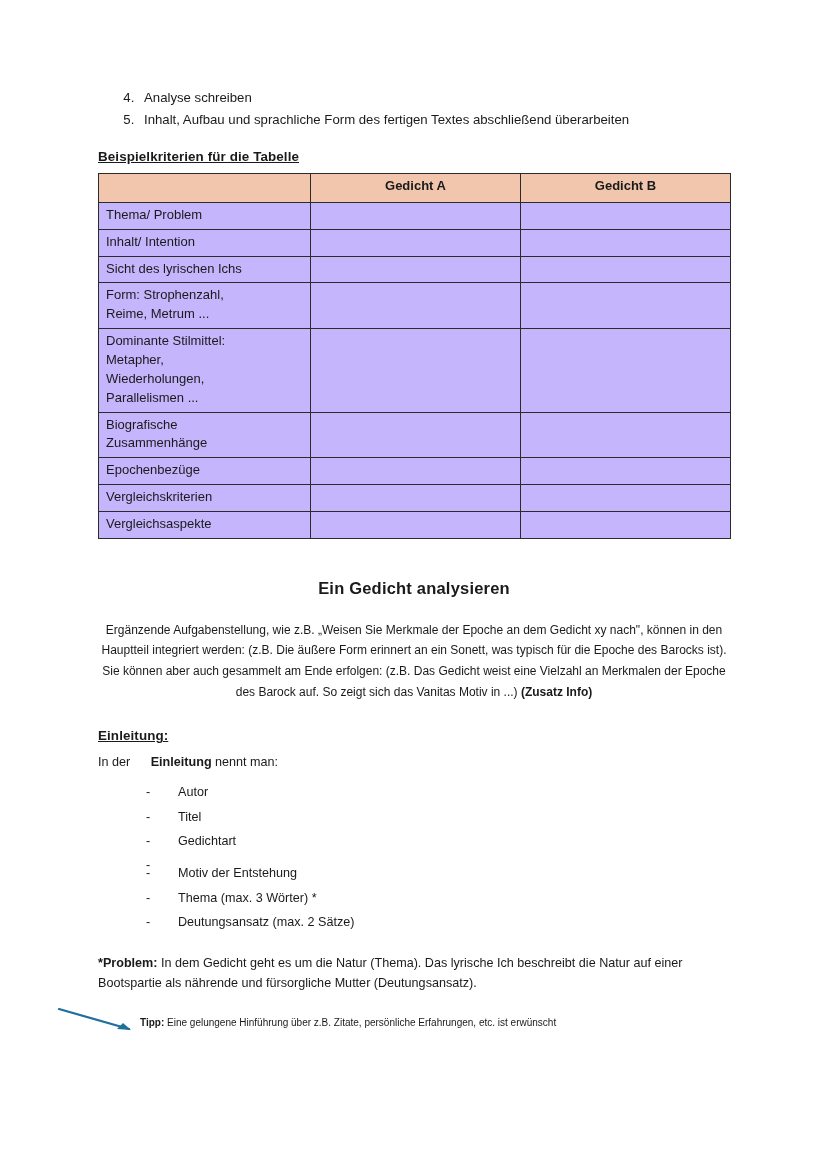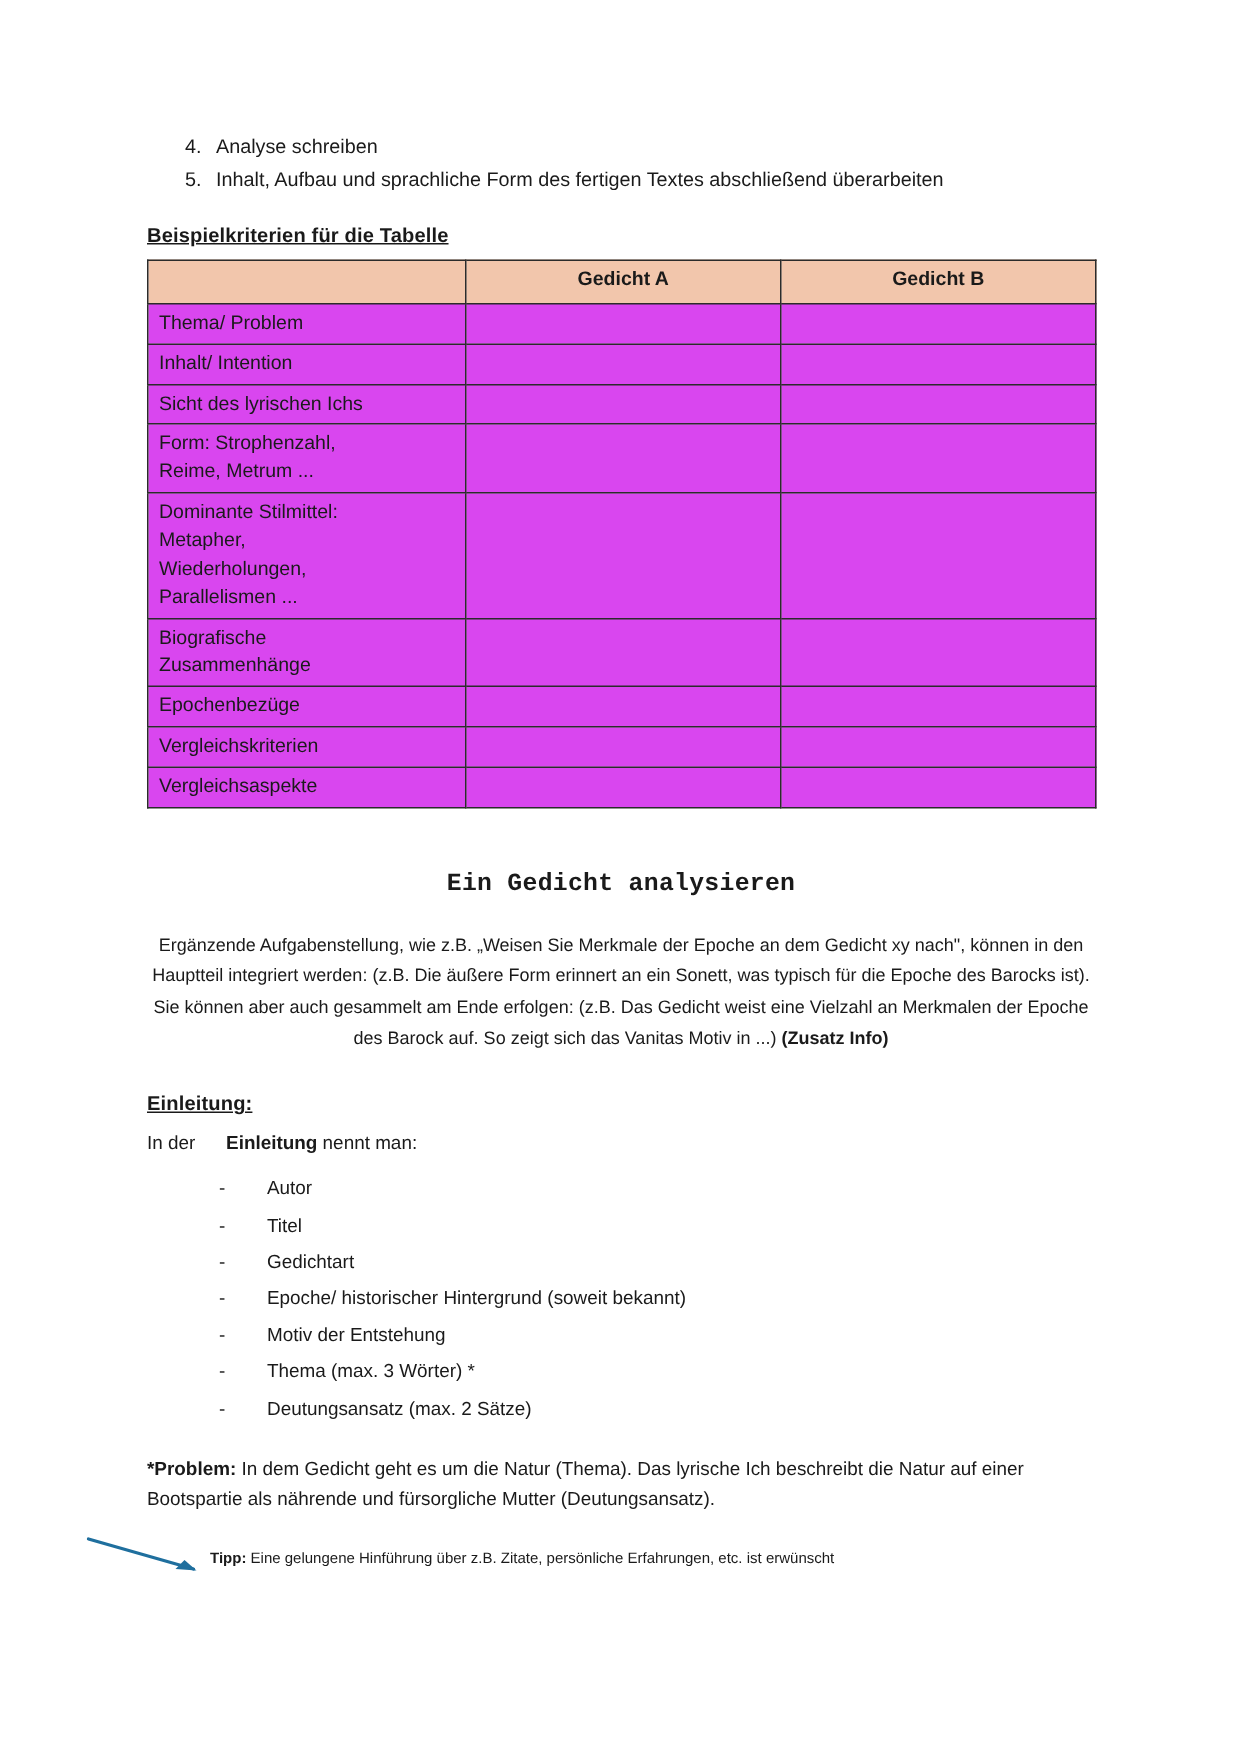--- a/index.html
+++ b/index.html
@@ -47,21 +47,20 @@
     text-decoration: underline;
     margin: 18px 0 9px 0;
     letter-spacing: 0.1px;
   }
   .center-heading {
     text-align: center;
     font-size: 16.5px;
     font-weight: bold;
     margin: 40px 0 22px 0;
     letter-spacing: 0.2px;
-    font-family: Liberation Mono, monospace;
   }
 
   
   table.crit {
     border-collapse: collapse;
     width: 632px;
     font-size: 13px;
     table-layout: fixed;
   }
   table.crit th, table.crit td {
@@ -72,21 +71,21 @@
   }
   table.crit thead th {
     background: #f2c6ac;
     font-weight: bold;
     height: 21px;
   }
   table.crit col.c1 { width: 212px; }
   table.crit col.c2 { width: 210px; }
   table.crit col.c3 { width: 210px; }
   table.crit tbody td {
-    background: #d946ef;
+    background: #c4b5fd;
   }
   .cell-multi { white-space: pre-line; }
 
   
   .para-center {
     font-size: 12px;
     line-height: 1.72;
     text-align: center;
     margin: 0 0 26px 0;
     padding: 0 2px;
@@ -224,21 +223,21 @@
   <p class="para-center"><span>Ergänzende Aufgabenstellung, wie z.B. „Weisen Sie Merkmale der Epoche an dem Gedicht xy nach", können in den Hauptteil integriert werden: (z.B. Die äußere Form erinnert an ein Sonett, was typisch für die Epoche des Barocks ist). Sie können aber auch gesammelt am Ende erfolgen: (z.B. Das Gedicht weist eine Vielzahl an Merkmalen der Epoche des Barock auf. So zeigt sich das Vanitas Motiv in ...) </span><b>(Zusatz Info)</b></p>
 
   <div class="sub-heading">Einleitung:</div>
 
   <p class="para"><span>In der </span><b>Einleitung</b><span> nennt man:</span></p>
 
   <ul class="dash-list">
     <li><span class="dash">-</span><span>Autor</span></li>
     <li><span class="dash">-</span><span>Titel</span></li>
     <li><span class="dash">-</span><span>Gedichtart</span></li>
-    <li><span class="dash">-</span><span>Epoche/ historischer Hintergrund (soweit bekannt)</span></li>
+    <li><span class="dash">-</span></li>
     <li><span class="dash">-</span><span>Motiv der Entstehung</span></li>
     <li><span class="dash">-</span><span>Thema (max. 3 Wörter) *</span></li>
     <li><span class="dash">-</span><span>Deutungsansatz (max. 2 Sätze)</span></li>
   </ul>
 
   <p class="note"><b>*Problem:</b><span> In dem Gedicht geht es um die Natur (Thema). Das lyrische Ich beschreibt die Natur auf einer Bootspartie als nährende und fürsorgliche Mutter (Deutungsansatz).</span></p>
 
   <div class="tip-row">
     <span class="arrow-wrap">
       <svg width="95" height="34" viewBox="0 0 95 34">

